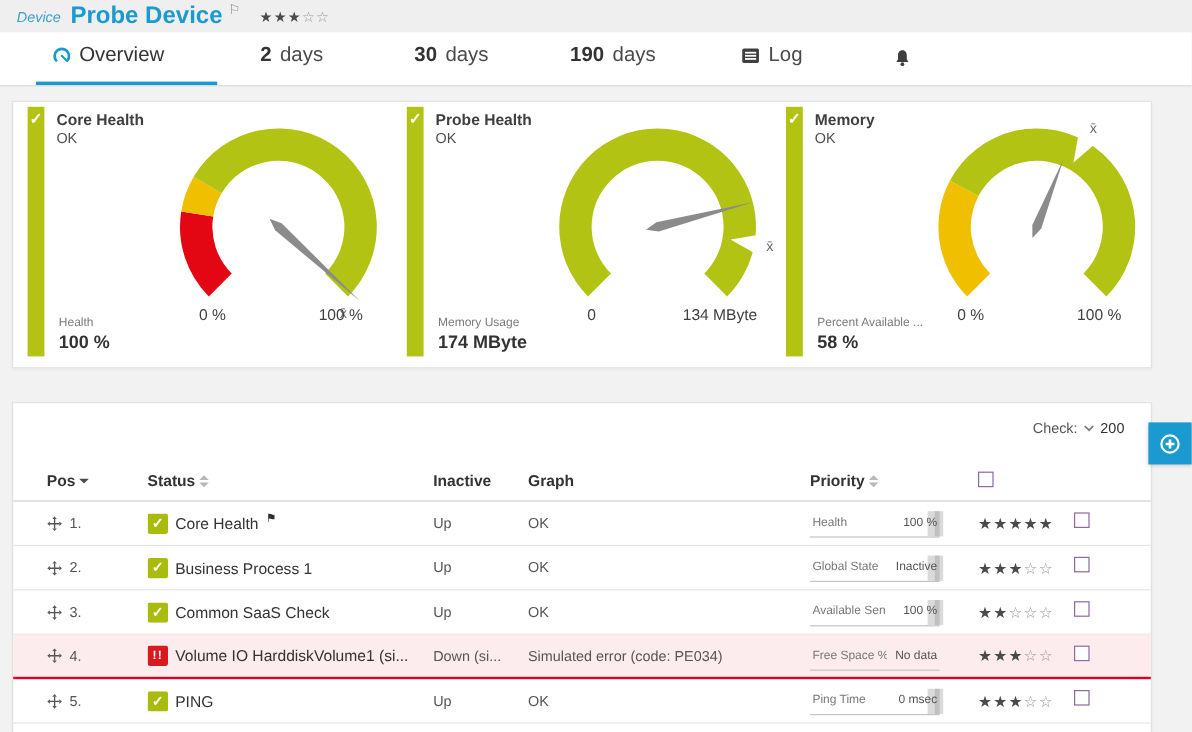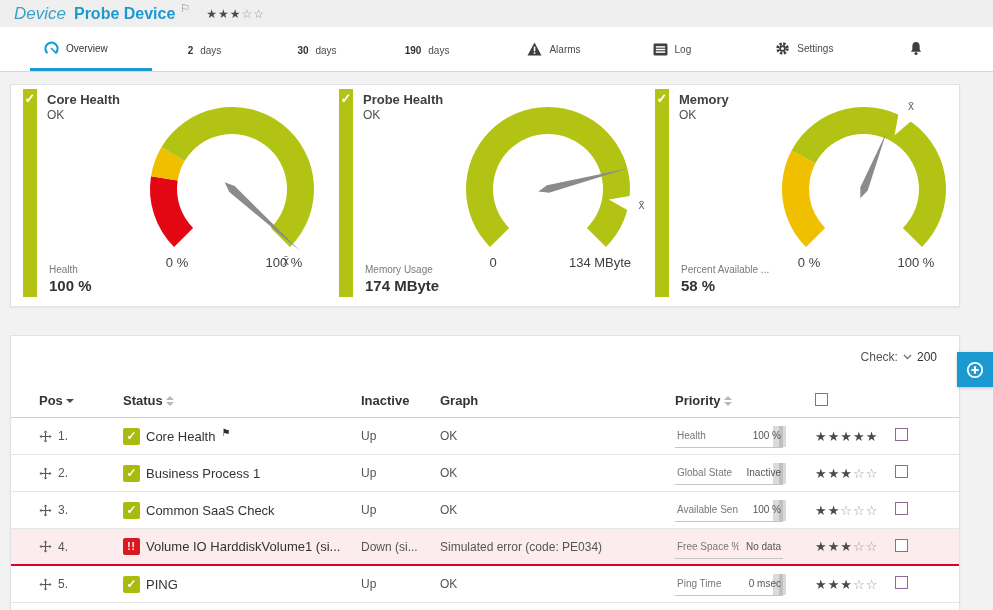--- a/index.html
+++ b/index.html
@@ -1,29 +1,29 @@
 <!DOCTYPE html>
 <html><head>
 <meta charset="utf-8">
 <style>
   * { margin:0; padding:0; box-sizing:border-box; }
   html,body { width:993px; height:610px; overflow:hidden;
     font-family:"Liberation Sans", sans-serif; background:#f2f2f2; }
   .titlebar { position:absolute; left:0; top:0; width:993px; height:27px;
     background:#efefef; display:flex; align-items:center; padding-left:14px; }
-  .dev-type { font-style:italic; color:#3d9fc9; font-size:17px; margin-right:8px; }
-  .dev-name { color:#1b9ad1; font-size:16px; font-weight:bold; }
+  .dev-type { font-style:italic; color:#3d9fc9; font-size:12px; margin-right:8px; }
+  .dev-name { color:#1b9ad1; font-size:20px; font-weight:bold; }
   .hdr-flag { color:#8a8a8a; font-size:11px; margin-left:5px; position:relative; top:-5px; }
   .hdr-stars { margin-left:16px; font-size:12px; letter-spacing:1px; }
   .star-f { color:#4a4a4a; } .star-e { color:#9a9a9a; }
 
   .tabbar { position:absolute; left:0; top:27px; width:993px; height:45px;
     background:#ffffff; border-bottom:1px solid #d8d8d8; display:flex;
     align-items:flex-end; padding-left:30px; white-space:nowrap; overflow:hidden; }
-  .tab { display:flex; align-items:center; gap:7px; font-size:10px; color:#4a4a4a;
+  .tab { display:flex; align-items:center; gap:7px; font-size:17px; color:#4a4a4a;
     padding:0 10px 12px 10px; border-bottom:3px solid transparent; cursor:pointer;margin-top:15px; }
   .tab .num { font-weight:bold; color:#333; }
   .tab.active { border-bottom-color:#1b9ad1; color:#333; padding-left:14px; padding-right:44px; }
   .tab svg { display:block; }
 
   .card { position:absolute; background:#fff; border:1px solid #e2e2e2;
     box-shadow:0 1px 2px rgba(0,0,0,0.05); }
   .gauges-card { left:10px; top:84px; width:950px; height:223px; display:flex; }
   .gauge-sec { position:relative; flex:1; }
   .gbar { position:absolute; left:12px; top:4px; bottom:9px; width:14px;
@@ -107,44 +107,28 @@
     <span>days</span>
   </div>
   <div class="tab" style="margin-left:56px">
     <span class="num">30</span>
     <span>days</span>
   </div>
   <div class="tab" style="margin-left:48px">
     <span class="num">190</span>
     <span>days</span>
   </div>
-  <div class="tab" style="margin-left:58px">
-    <svg width="15" height="14" viewBox="0 0 16 15">
-      <path d="M8 0.5 L15.5 14.5 H0.5 Z" fill="#3f3f3f"></path>
-      <rect x="7.2" y="5" width="1.7" height="5" fill="#fff"></rect>
-      <rect x="7.2" y="11" width="1.7" height="1.7" fill="#fff"></rect>
-    </svg>
-    <span>Alarms</span>
-  </div>
   <div class="tab" style="margin-left:52px">
     <svg width="15" height="13" viewBox="0 0 16 14">
       <rect x="0.5" y="0.5" width="15" height="13" rx="1.5" fill="#3f3f3f"></rect>
       <rect x="3" y="3.4" width="10" height="1.6" fill="#fff"></rect>
       <rect x="3" y="6.2" width="10" height="1.6" fill="#fff"></rect>
       <rect x="3" y="9" width="10" height="1.6" fill="#fff"></rect>
     </svg>
     <span>Log</span>
-  </div>
-  <div class="tab" style="margin-left:64px">
-    <svg width="15" height="15" viewBox="0 0 16 16">
-      <circle cx="8" cy="8" r="5" fill="none" stroke="#3f3f3f" stroke-width="3.2" stroke-dasharray="2.4 1.55"></circle>
-      <circle cx="8" cy="8" r="3.4" fill="#3f3f3f"></circle>
-      <circle cx="8" cy="8" r="1.6" fill="#fff"></circle>
-    </svg>
-    <span>Settings</span>
   </div>
   <div class="tab" style="margin-left:56px">
     <svg width="14" height="15" viewBox="0 0 16 17">
       <path d="M8 1 C5 1 3.8 3.4 3.8 6 V9.6 L2.2 12.2 H13.8 L12.2 9.6 V6 C12.2 3.4 11 1 8 1 Z" fill="#3f3f3f"></path>
       <circle cx="8" cy="14.2" r="1.8" fill="#3f3f3f"></circle>
     </svg>
 
   </div>
 </div>
 

